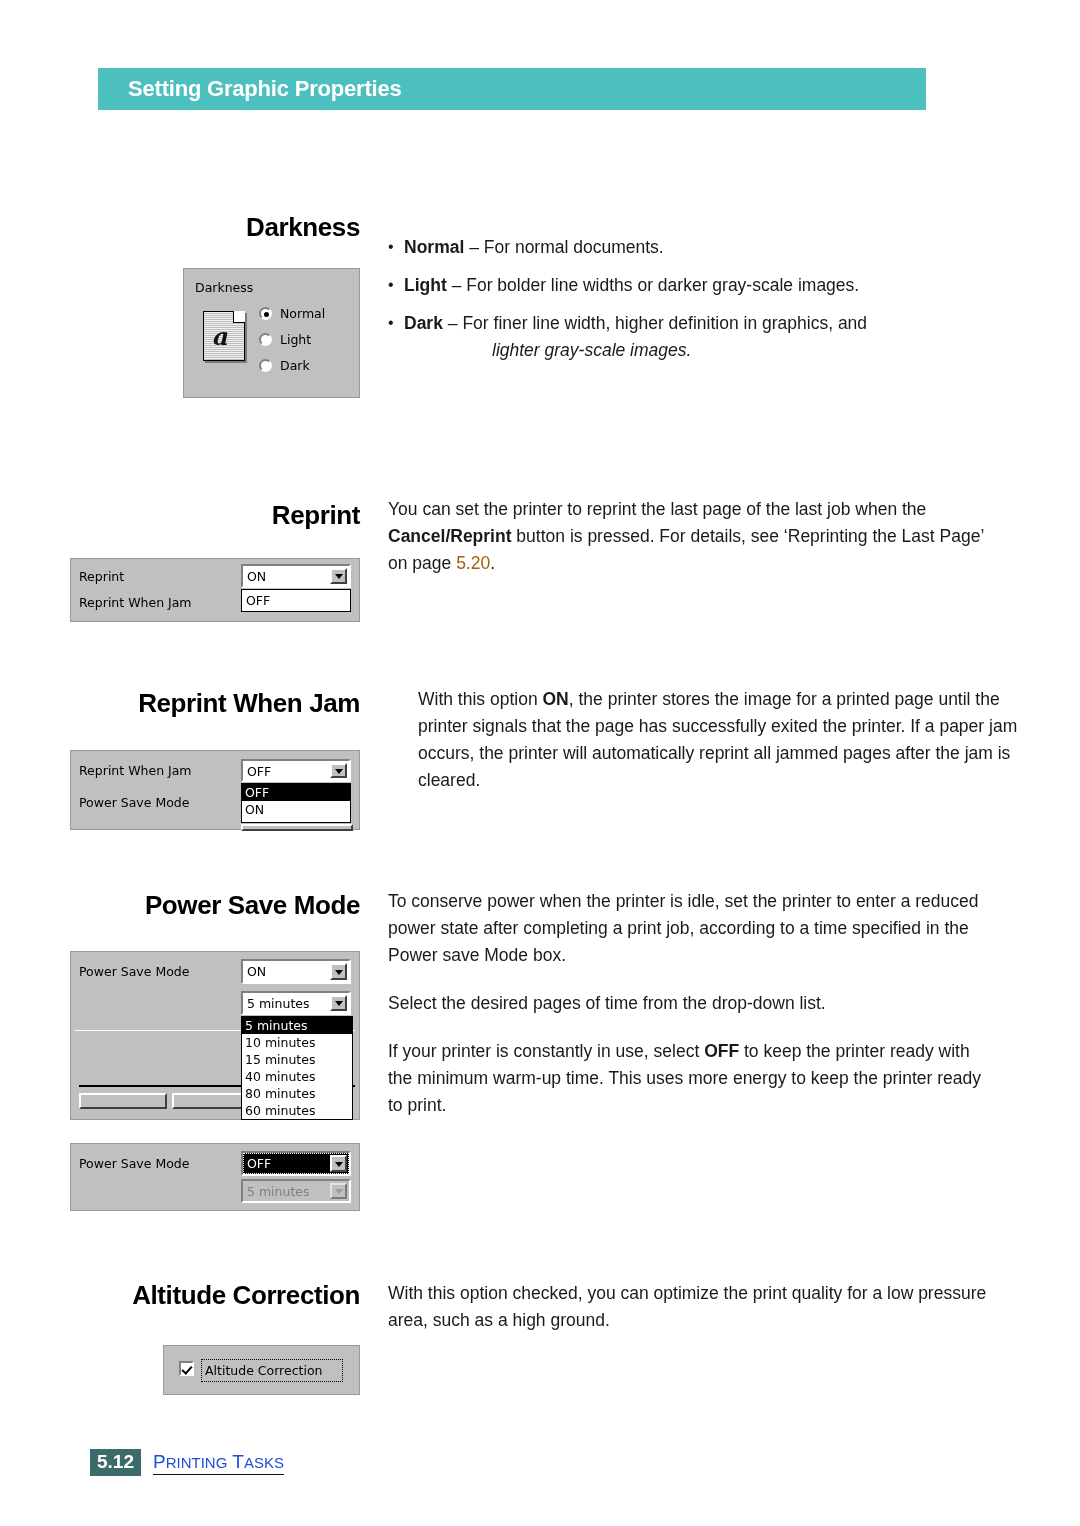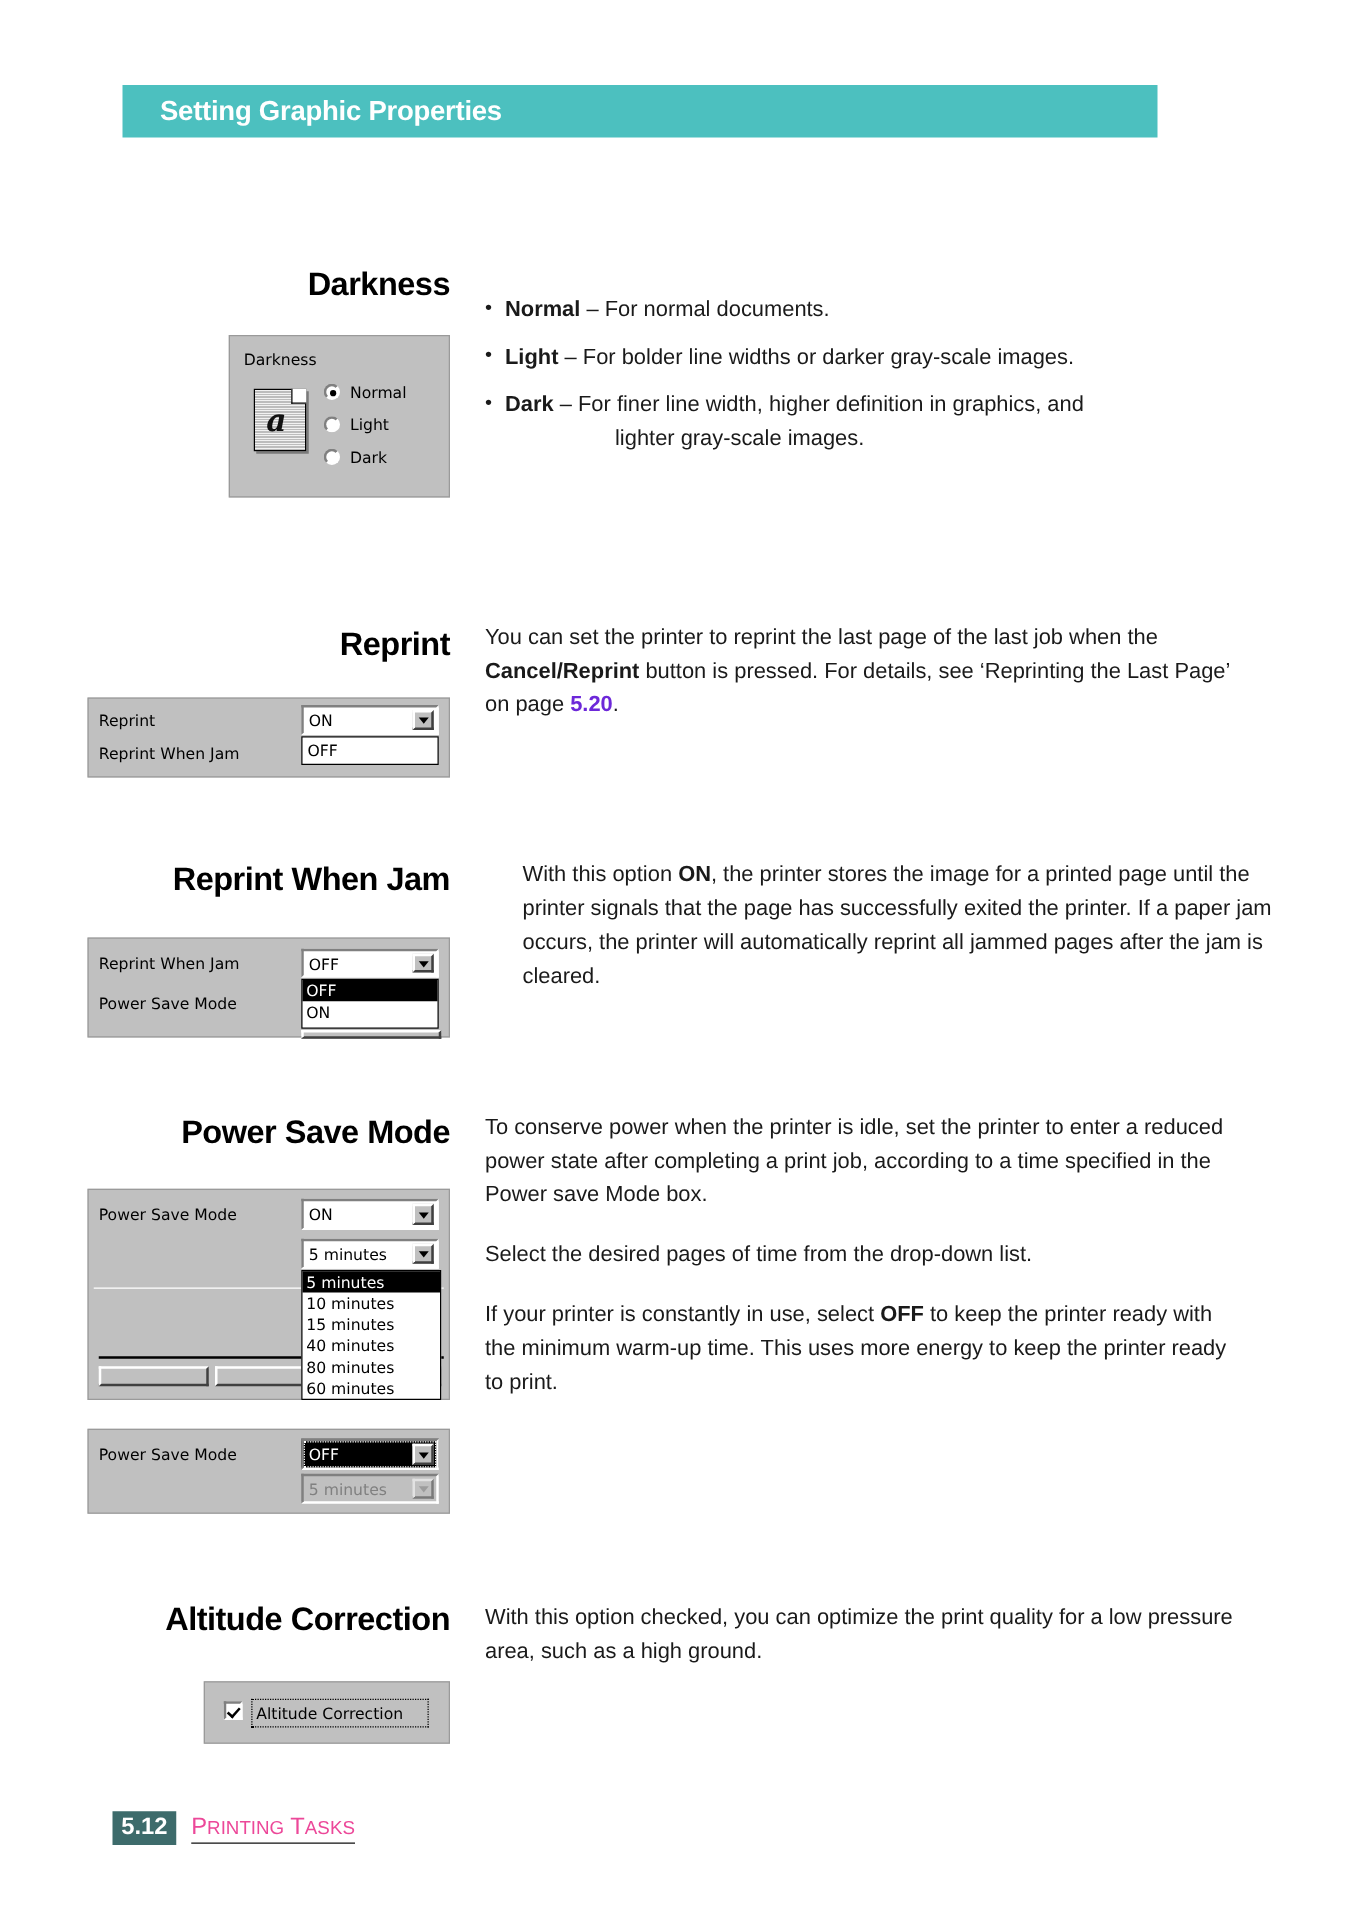--- a/index.html
+++ b/index.html
@@ -32,30 +32,30 @@
   }
 
   
   .body-col{
     position:absolute;left:388px;width:610px;
     font-size:17.5px;line-height:27px;color:#1a1a1a;
   }
   .body-col p{margin:0 0 0 0;}
   .gap{height:21px;}
   b{font-weight:bold;}
-  .pageref{color:#6d28d9;font-weight:bold;}
+  .pageref{color:#a16207;font-weight:normal;}
 
   .bullets{margin:0;padding:0;list-style:none;}
   .bullets li{
     position:relative;padding-left:16px;margin-bottom:11px;
   }
   .bullets li:before{
     content:"\2022";position:absolute;left:0;top:-1px;font-size:16px;
   }
-  .bullets li .ind{display:block;padding-left:88px;}
+  .bullets li .ind{display:block;padding-left:88px;font-style:italic;}
 
   
   .dlg{
     position:absolute;
     background:#c0c0c0;
     font-family:"DejaVu Sans","Liberation Sans",sans-serif;
     font-size:12.5px;color:#000;
   }
   .dlg.outline{border:1px solid #9a9a9a;}
 
@@ -179,21 +179,21 @@
 
   
   .footer{position:absolute;left:90px;top:1449px;}
   .footer .pnum{
     display:inline-block;background:#3d6b6b;color:#ffffff;
     font-size:19px;font-weight:bold;padding:2px 7px 3px 7px;
     vertical-align:middle;
   }
   .footer .ftxt{
     display:inline-block;margin-left:12px;vertical-align:middle;
-    font-size:19px;color:#ec4899;border-bottom:1.5px solid #111;
+    font-size:19px;color:#1d4ed8;border-bottom:1.5px solid #111;
     padding-bottom:1px;
   }
   .footer .ftxt .sc{font-size:15px;}
 </style>
 </head>
 <body>
 
 <div class="header-band">
   <div class="title">Setting Graphic Properties</div>
 </div>

